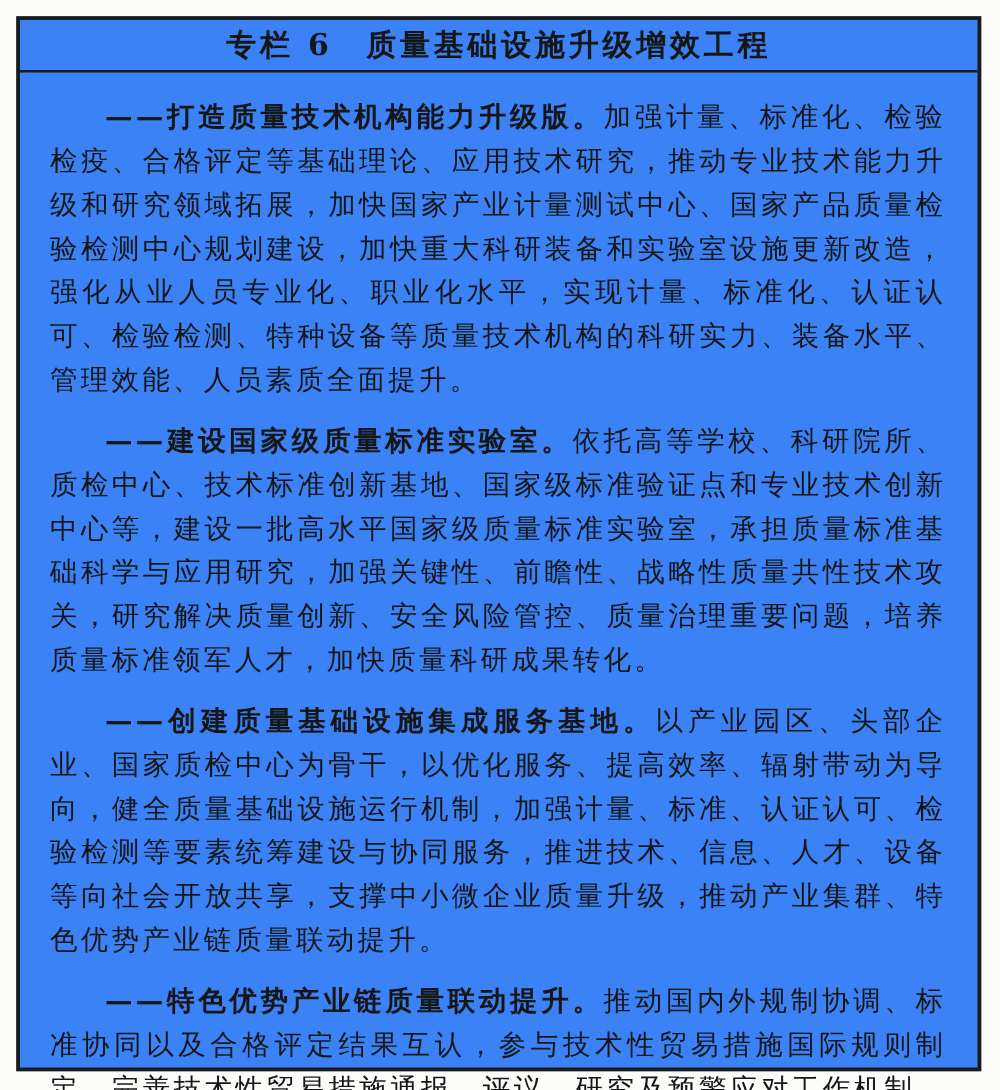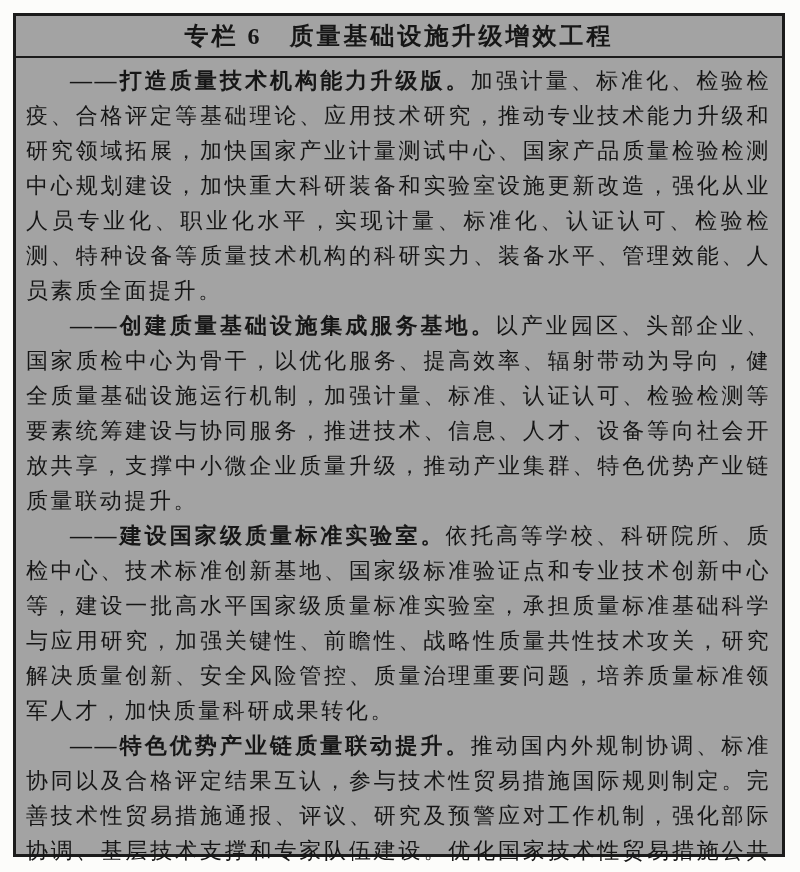--- a/index.html
+++ b/index.html
@@ -16,53 +16,52 @@
     overflow: hidden;
   }
   .panel {
     position: absolute;
     left: 13px;
     top: 13px;
     width: 772px;
     height: 844px;
     border: 3px solid #1b1b1b;
     box-sizing: border-box;
-    background: #a3a3a3;
-    font-family: Liberation Serif, serif;
+    background: #3b82f6;
   }
   .panel-title {
     height: 40px;
     border-bottom: 2px solid #1b1b1b;
     display: flex;
     align-items: center;
     justify-content: center;
     font-size: 24px;
     font-weight: bold;
     letter-spacing: 3px;
     white-space: pre;
   }
   .panel-body {
     padding: 5px 11px 0 10px;
     font-size: 22px;
     line-height: 35px;
     text-align: justify;
     letter-spacing: 2.6px;
   }
   .panel-body p {
-    margin: 0;
+    margin: 14px;
     text-indent: 2em;
   }
   .lead {
     font-weight: bold;
   }
 </style>
 </head>
 <body>
 
 <div class="panel">
   <div class="panel-title">专栏 6　质量基础设施升级增效工程</div>
   <div class="panel-body">
     <p><span class="lead">——打造质量技术机构能力升级版。</span><span>加强计量、标准化、检验检疫、合格评定等基础理论、应用技术研究，推动专业技术能力升级和研究领域拓展，加快国家产业计量测试中心、国家产品质量检验检测中心规划建设，加快重大科研装备和实验室设施更新改造，强化从业人员专业化、职业化水平，实现计量、标准化、认证认可、检验检测、特种设备等质量技术机构的科研实力、装备水平、管理效能、人员素质全面提升。</span></p>
+    <p><span class="lead">——建设国家级质量标准实验室。</span><span>依托高等学校、科研院所、质检中心、技术标准创新基地、国家级标准验证点和专业技术创新中心等，建设一批高水平国家级质量标准实验室，承担质量标准基础科学与应用研究，加强关键性、前瞻性、战略性质量共性技术攻关，研究解决质量创新、安全风险管控、质量治理重要问题，培养质量标准领军人才，加快质量科研成果转化。</span></p>
     <p><span class="lead">——创建质量基础设施集成服务基地。</span><span>以产业园区、头部企业、国家质检中心为骨干，以优化服务、提高效率、辐射带动为导向，健全质量基础设施运行机制，加强计量、标准、认证认可、检验检测等要素统筹建设与协同服务，推进技术、信息、人才、设备等向社会开放共享，支撑中小微企业质量升级，推动产业集群、特色优势产业链质量联动提升。</span></p>
-    <p><span class="lead">——建设国家级质量标准实验室。</span><span>依托高等学校、科研院所、质检中心、技术标准创新基地、国家级标准验证点和专业技术创新中心等，建设一批高水平国家级质量标准实验室，承担质量标准基础科学与应用研究，加强关键性、前瞻性、战略性质量共性技术攻关，研究解决质量创新、安全风险管控、质量治理重要问题，培养质量标准领军人才，加快质量科研成果转化。</span></p>
     <p><span class="lead">——特色优势产业链质量联动提升。</span><span>推动国内外规制协调、标准协同以及合格评定结果互认，参与技术性贸易措施国际规则制定。完善技术性贸易措施通报、评议、研究及预警应对工作机制，强化部际协调、基层技术支撑和专家队伍建设。优化国家技术性贸易措施公共信息和技术服务，加强通报咨询中心和研究评议基地建设。</span></p>
   </div>
 </div>
 
 </body></html>

